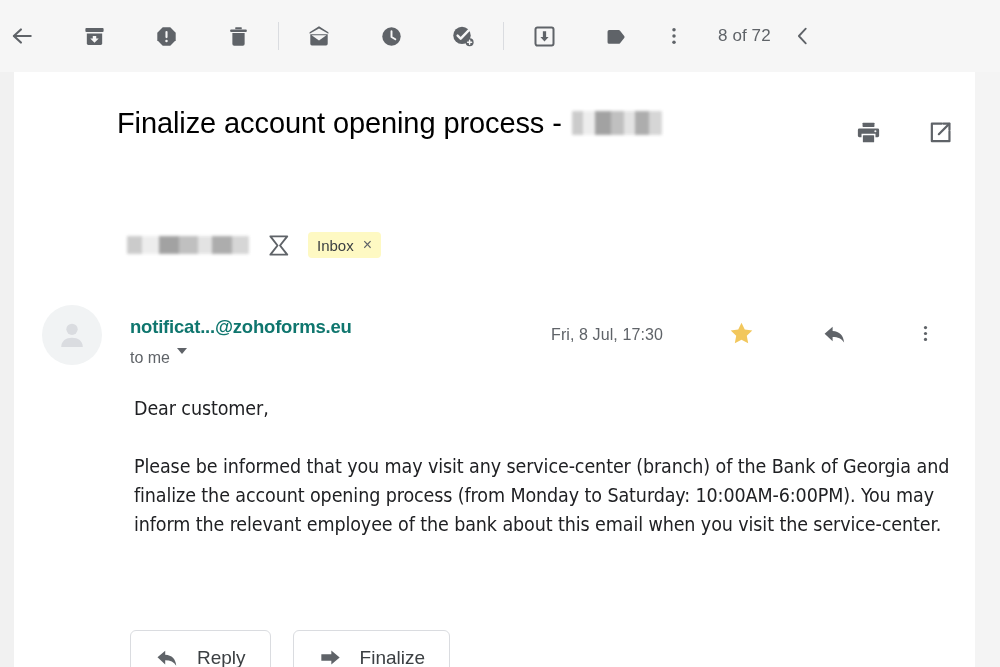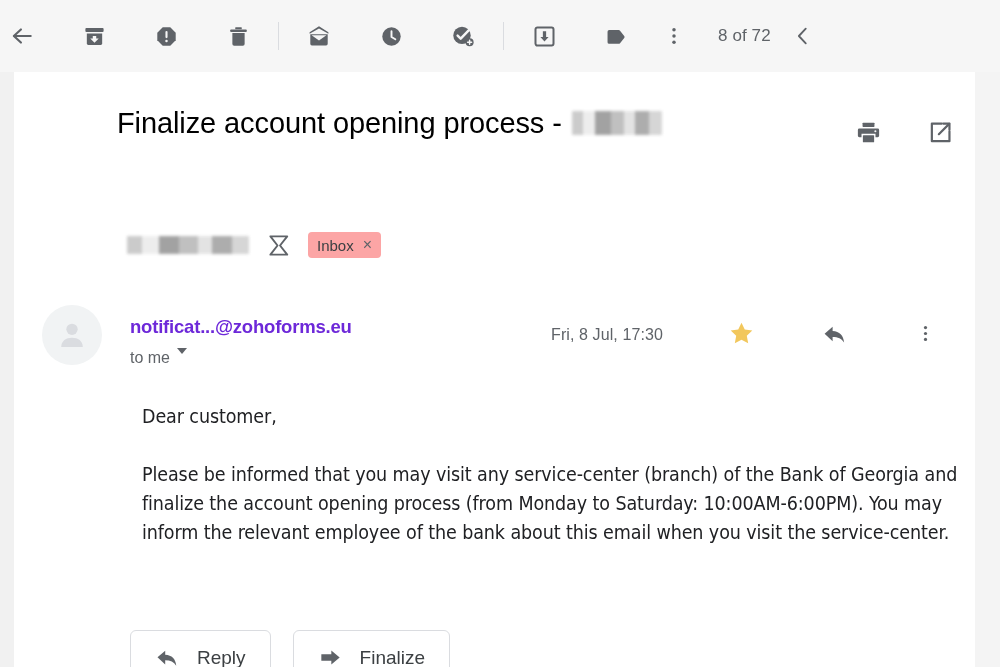--- a/index.html
+++ b/index.html
@@ -133,21 +133,21 @@
   }
   #sender-redact {
     width: 122px;
     height: 18px;
     margin-right: 18px;
   }
   #thread-icon { margin-right: 14px; display: flex; }
   .chip {
     display: inline-flex;
     align-items: center;
-    background: #fca5a5;
+    background: #fef9c3;
     border-radius: 4px;
     height: 26px;
     padding: 0 9px;
     font-size: 15px;
     color: #3c4043;
   }
   .chip-x {
     margin-left: 9px;
     font-size: 16px;
     color: #5f6368;
@@ -169,21 +169,21 @@
     justify-content: center;
   }
   #sender-block {
     position: absolute;
     left: 116px;
     top: 243px;
   }
   #sender-email {
     font-size: 18.5px;
     font-weight: bold;
-    color: #6d28d9;
+    color: #0f766e;
     letter-spacing: -.2px;
     line-height: 24px;
   }
   #recipient-row {
     display: flex;
     align-items: flex-start;
     margin-top: 9px;
   }
   #recipient-text {
     font-size: 16px;
@@ -232,21 +232,21 @@
     position: absolute;
     left: 116px;
     top: 318px;
     width: 845px;
     font-family: "DejaVu Sans Condensed", "Liberation Sans Narrow", "Liberation Sans", sans-serif;
     font-size: 19.5px;
     line-height: 29px;
     color: #202124;
     letter-spacing: -.1px;
   }
-  #mail-body p { margin: 12px; }
+  #mail-body p { margin: 4px; }
   #body-greeting { margin-bottom: 29px !important; }
 
   
   #action-row {
     position: absolute;
     left: 116px;
     top: 558px;
     display: flex;
     gap: 22px;
   }

